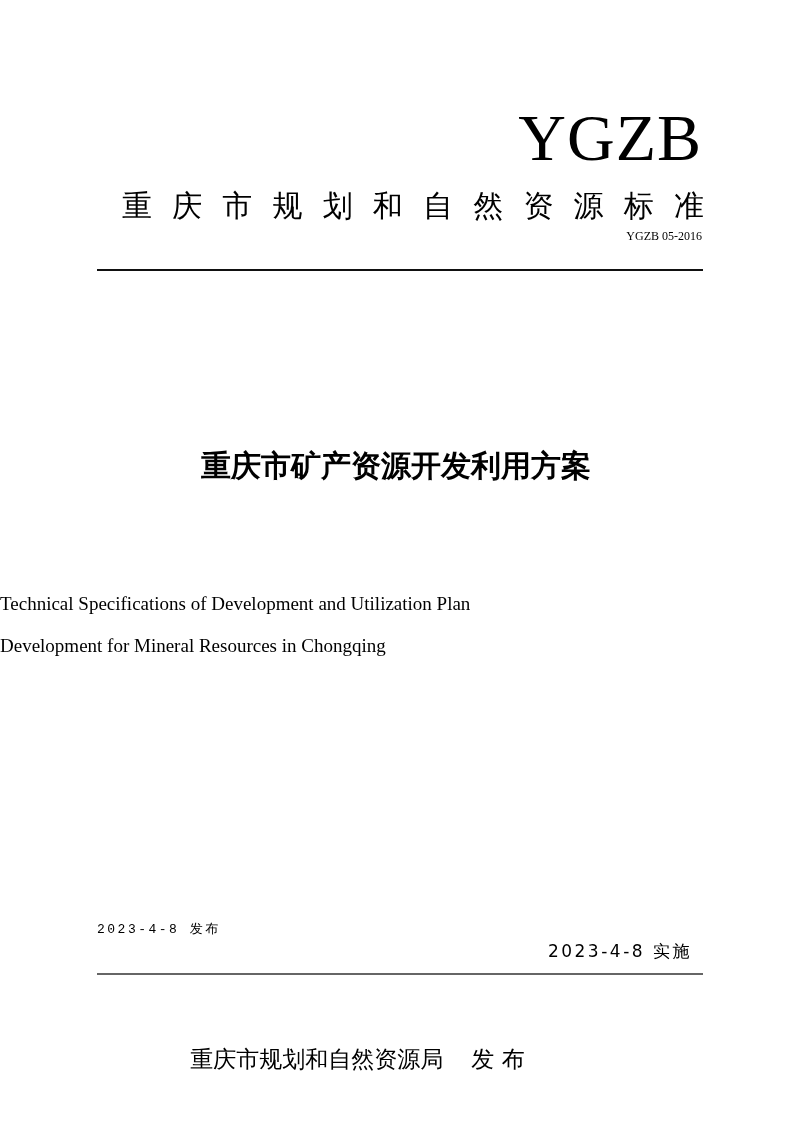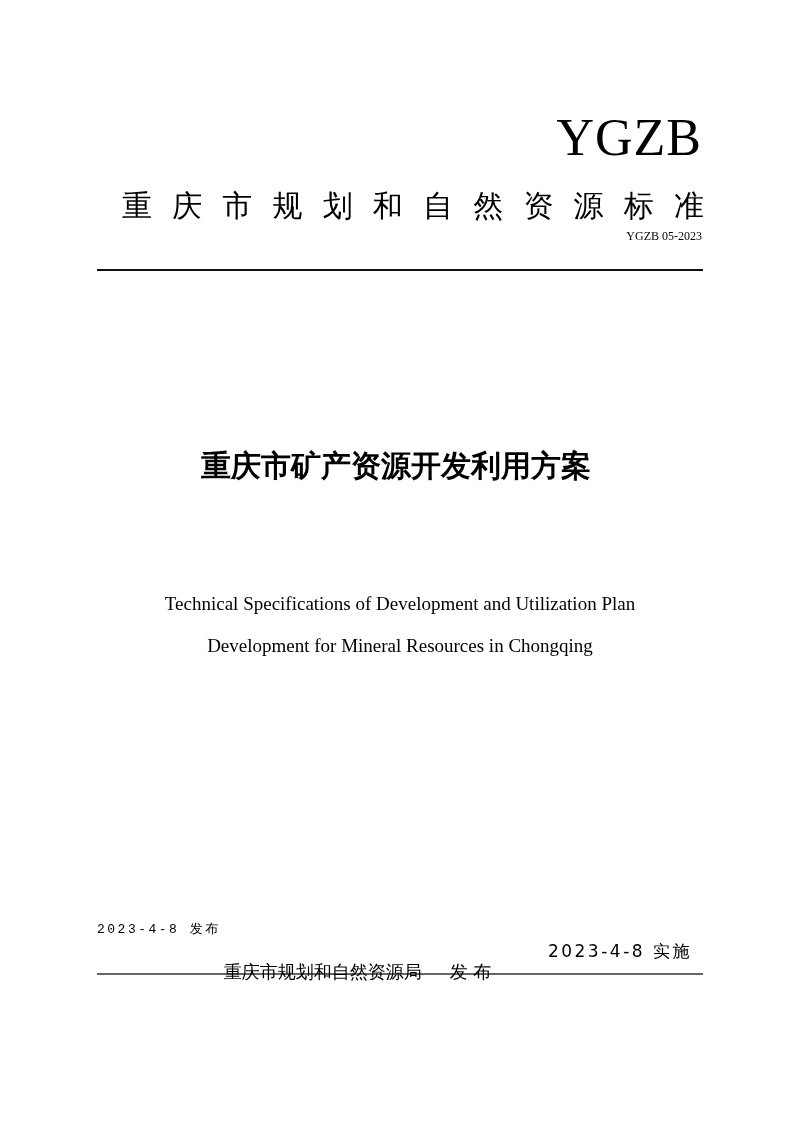--- a/index.html
+++ b/index.html
@@ -1,27 +1,27 @@
 <!DOCTYPE html>
 <html><head>
 <meta charset="utf-8">
 <style>
   html, body { margin:0; padding:0; background:#fff; }
   body { width:800px; height:1132px; position:relative; overflow:hidden; color:#000; }
   .abs { position:absolute; }
-  .code-big { right:98px; top:100px; font-family:"Liberation Serif", serif; font-size:52px; line-height:76px; letter-spacing:1px; }
+  .code-big { right:98px; top:100px; font-family:"Liberation Serif", serif; font-size:66px; line-height:76px; letter-spacing:1px; }
   .org { left:122px; right:96px; top:186px; font-family:"DejaVu Sans", sans-serif; font-size:30px; line-height:40px; display:flex; justify-content:space-between; }
   .std-num { right:98px; top:229px; font-family:"Liberation Serif", serif; font-size:12px; }
   .rule-top { left:97px; width:606px; top:269px; height:2px; background:#111; }
   .title { left:0; width:792px; top:444px; text-align:center; font-family:"DejaVu Serif", serif; font-size:30px; font-weight:bold; line-height:44px; }
-  .en { left:0; width:800px; top:583px; text-align:center; font-family:"Liberation Serif", serif; font-size:19px; line-height:42px; }
+  .en { left:0; width:800px; top:583px; text-align:left; font-family:"Liberation Serif", serif; font-size:19px; line-height:42px; }
   .pub-date { left:97px; top:920px; font-family:Liberation Mono, monospace; font-size:13px; letter-spacing:2.5px; }
   .impl-date { right:108px; top:940px; font-family:"DejaVu Sans", sans-serif; font-size:17px; letter-spacing:2.5px; }
   .rule-bottom { left:97px; width:606px; top:973px; height:2px; background:#666; }
-  .issuer { left:0; width:715px; top:960px; text-align:center; font-family:"DejaVu Sans", sans-serif; font-size:18px; }
+  .issuer { left:0; width:715px; top:1044px; text-align:center; font-family:"DejaVu Sans", sans-serif; font-size:23px; }
   .issuer .gap { display:inline-block; width:28px; }
 </style>
 </head>
 <body>
 
 <div class="abs code-big">YGZB</div>
 
 <div class="abs org">
   <span>重</span>
   <span>庆</span>
@@ -30,21 +30,21 @@
   <span>划</span>
   <span>和</span>
   <span>自</span>
   <span>然</span>
   <span>资</span>
   <span>源</span>
   <span>标</span>
   <span>准</span>
 </div>
 
-<div class="abs std-num">YGZB 05-2023</div>
+<div class="abs std-num">YGZB 05-2016</div>
 
 <div class="abs rule-top"></div>
 
 <div class="abs title">
   <div>重庆市矿产资源开发利用方案</div>
 </div>
 
 <div class="abs en">
   <div>Technical Specifications of Development and Utilization Plan</div>
   <div>Development for Mineral Resources in Chongqing</div>

